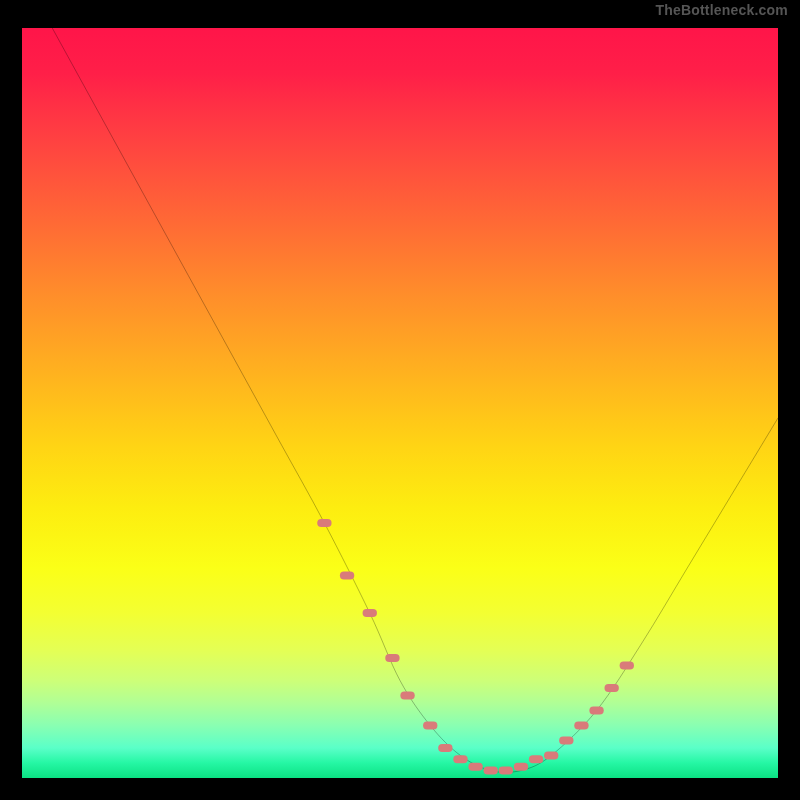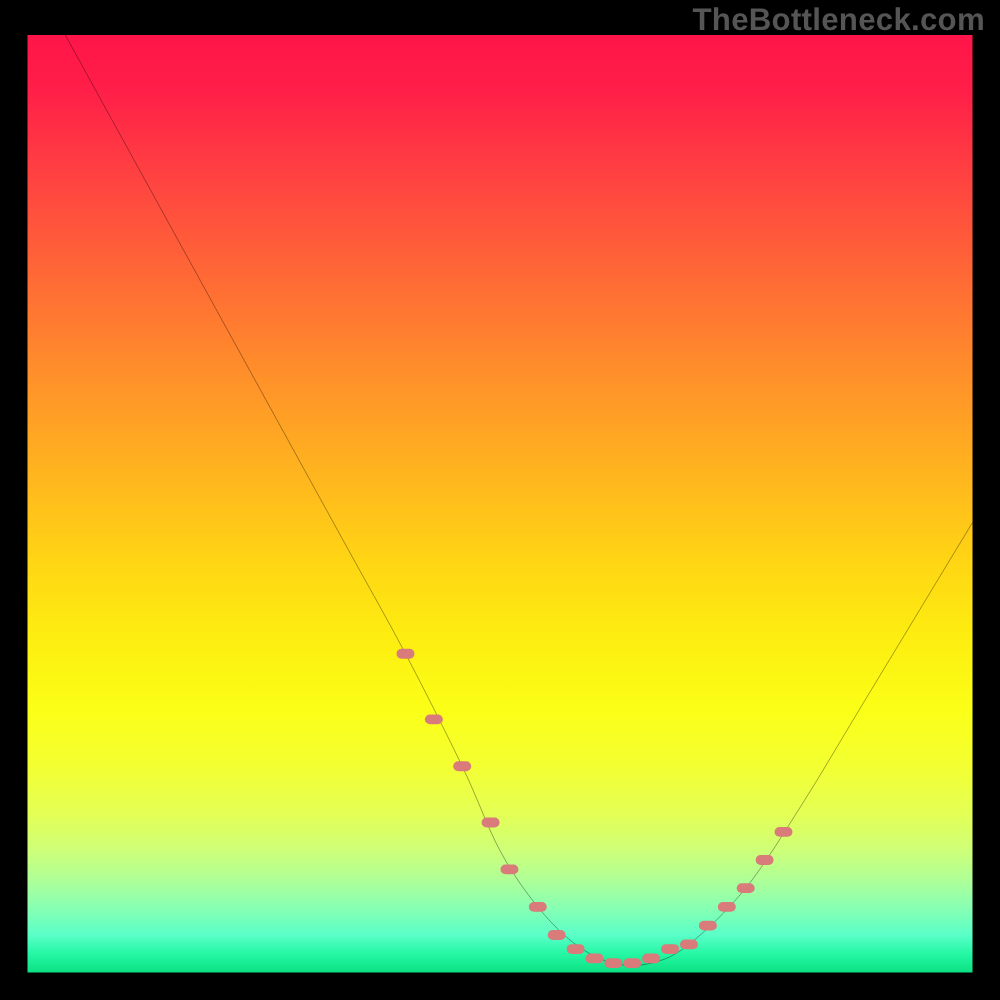--- a/index.html
+++ b/index.html
@@ -17,21 +17,21 @@
     top: 0;
     width: 800px;
     height: 800px;
     background: #000;
   }
   .watermark {
     position: absolute;
     top: 2px;
     right: 12px;
     color: #555;
-    font-size: 25px;
+    font-size: 14px;
     font-weight: 600;
     letter-spacing: 0.2px;
     user-select: none;
   }
   .plot {
     position: absolute;
     left: 22px;
     top: 28px;
     width: 756px;
     height: 750px;

